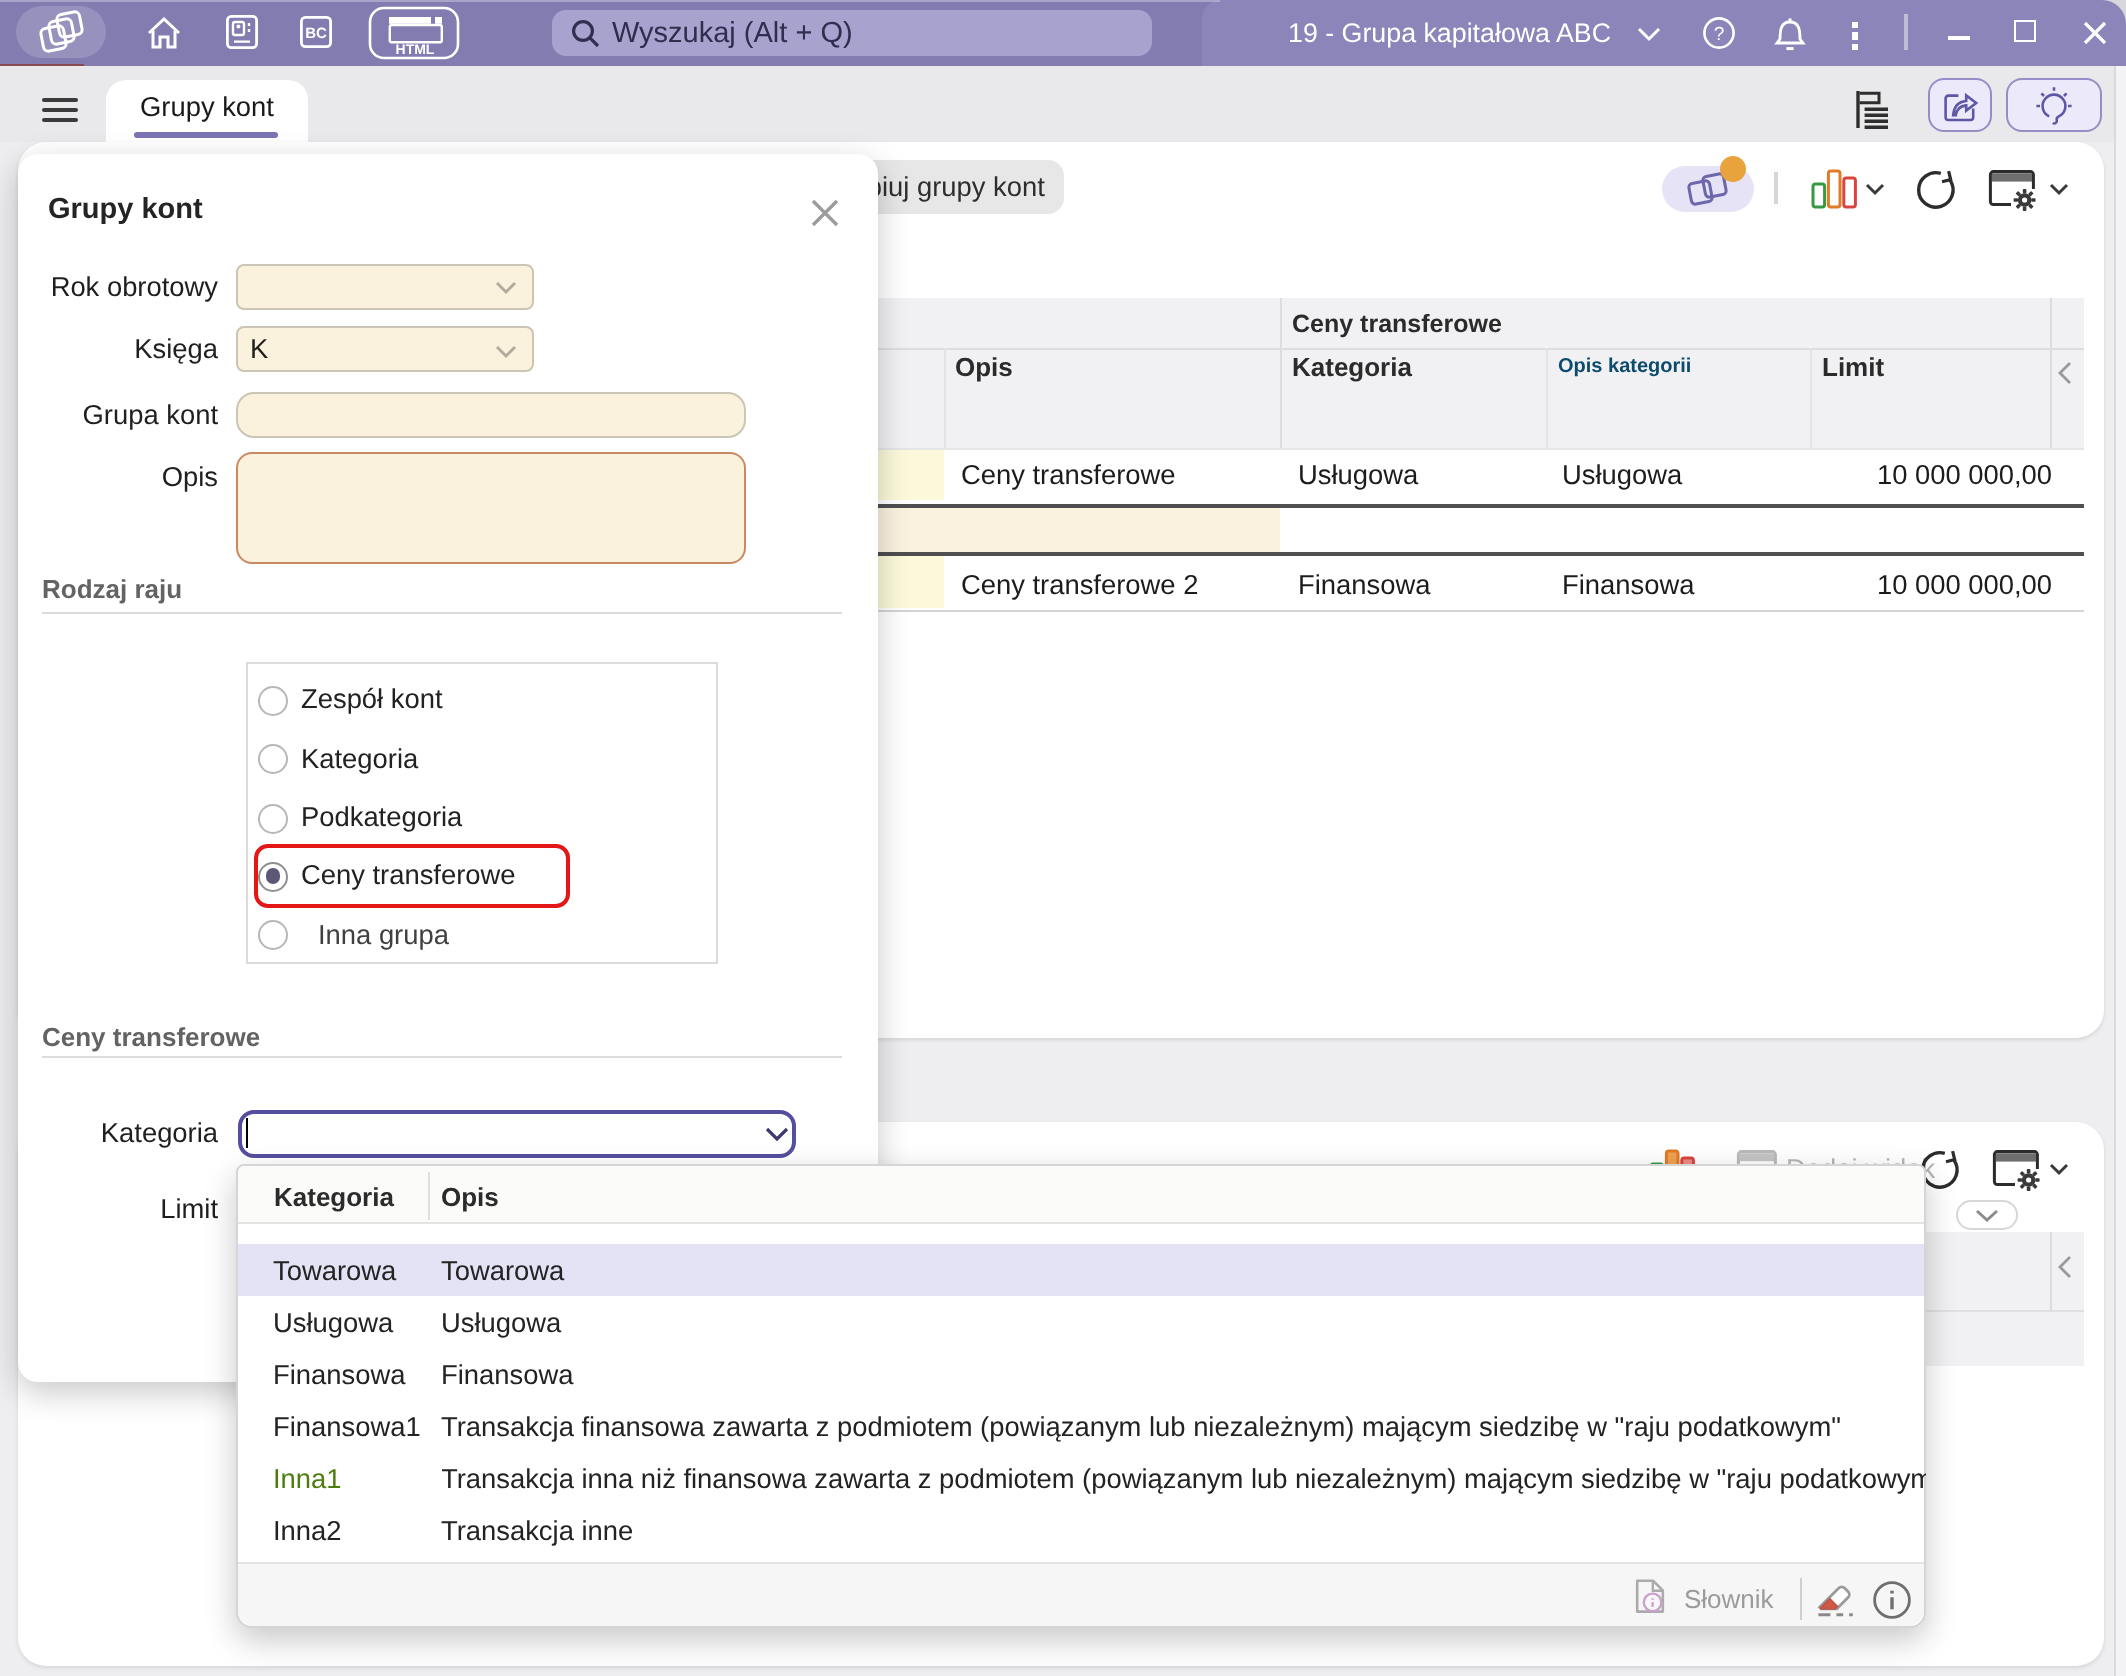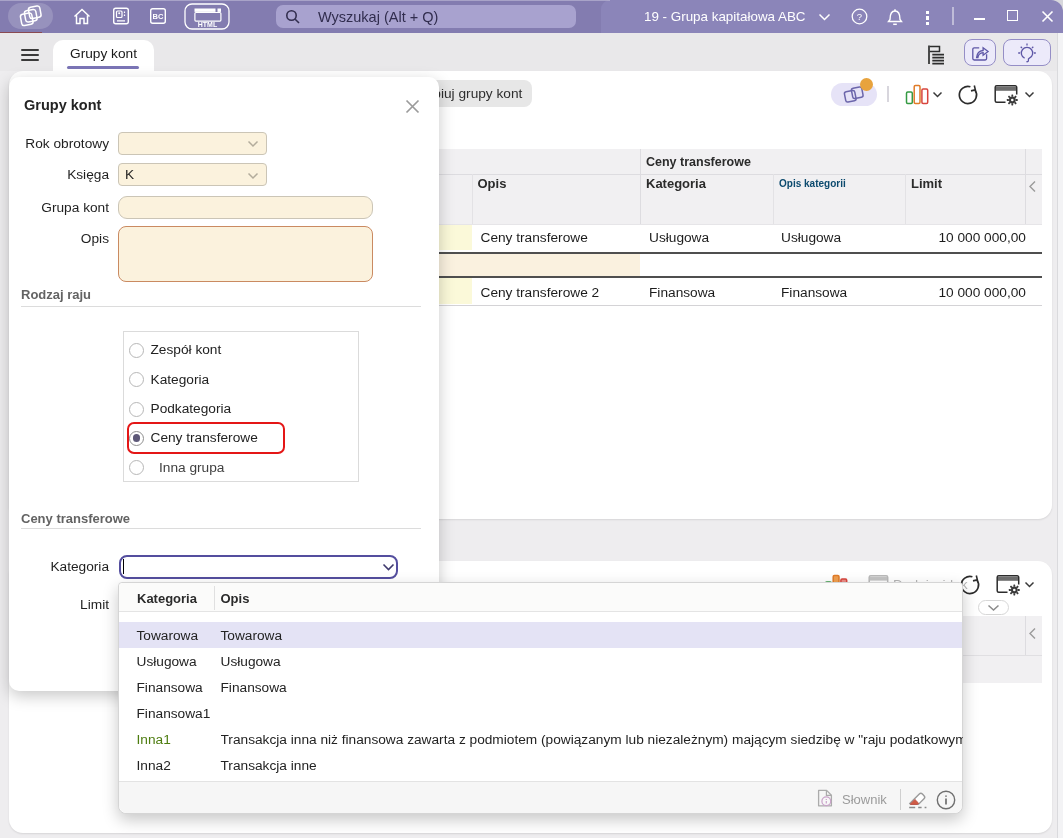--- a/index.html
+++ b/index.html
@@ -45,21 +45,21 @@
     <rect x="33.5" y="5.5" width="3.5" height="3.4" fill="#fff"></rect>
     <rect x="10.9" y="9.5" width="26" height="8.6" rx="1" stroke="#fff" stroke-width="1.2"></rect>
     <text x="23.5" y="23.8" font-family="Liberation Sans" font-size="7" font-weight="bold" fill="#fff" text-anchor="middle">HTML</text>
   </svg>
 
   <div class="abs" style="left:276px;top:5px;width:300px;height:23px;border-radius:7px;background:#a8a2cf;"></div>
   <svg class="abs" style="left:285px;top:9px" width="16" height="16" viewBox="0 0 16 16" fill="none" stroke="#322e4f" stroke-width="1.6">
     <circle cx="6.5" cy="6.5" r="4.7"></circle>
       <path d="M10.2 10.2 L14 14"></path>
   </svg>
-  <div class="abs" style="left:306px;top:9px;font-size:14.5px;color:#312d4e;margin-left:12px;">Wyszukaj (Alt + Q)</div>
+  <div class="abs" style="left:306px;top:9px;font-size:14.5px;color:#312d4e;">Wyszukaj (Alt + Q)</div>
 
   <div class="abs" style="left:644px;top:9px;font-size:13.4px;color:#ffffff;">19 - Grupa kapitałowa ABC</div>
   <svg class="abs" style="left:818px;top:13px" width="13" height="8" viewBox="0 0 13 8" fill="none" stroke="#fff" stroke-width="1.5">
       <path d="M1.5 1.5 L6.5 6.5 L11.5 1.5"></path>
     </svg>
   <svg class="abs" style="left:851px;top:8px" width="17" height="17" viewBox="0 0 17 17" fill="none" stroke="#fff" stroke-width="1.3">
     <circle cx="8.5" cy="8.5" r="7.3"></circle>
     <text x="8.5" y="12" font-size="9.5" fill="#fff" stroke="none" text-anchor="middle" font-family="Liberation Sans">?</text>
   </svg>
   <svg class="abs" style="left:887px;top:7px" width="16" height="19" viewBox="0 0 16 19" fill="none" stroke="#fff" stroke-width="1.4">
@@ -281,20 +281,21 @@
   <div class="abs" style="left:18px;top:8px;font-size:13px;font-weight:bold;color:#2b2b2b;">Kategoria</div>
   <div class="abs" style="left:101.5px;top:8px;font-size:13px;font-weight:bold;color:#2b2b2b;">Opis</div>
   <div class="abs" style="left:0px;top:39px;width:843px;height:26.3px;background:#e4e3f5;"></div>
   <div class="abs" style="left:17.5px;top:44.5px;color:#232323;">Towarowa</div>
   <div class="abs" style="left:101.5px;top:44.5px;color:#232323;">Towarowa</div>
   <div class="abs" style="left:17.5px;top:70.6px;color:#232323;">Usługowa</div>
   <div class="abs" style="left:101.5px;top:70.6px;color:#232323;">Usługowa</div>
   <div class="abs" style="left:17.5px;top:96.7px;color:#232323;">Finansowa</div>
   <div class="abs" style="left:101.5px;top:96.7px;color:#232323;">Finansowa</div>
   <div class="abs" style="left:17.5px;top:122.8px;color:#232323;">Finansowa1</div>
+  <div class="abs" style="left:101.5px;top:122.8px;color:#232323;white-space:nowrap;">Transakcja finansowa zawarta z podmiotem (powiązanym lub niezależnym) mającym siedzibę w "raju podatkowym"</div>
   <div class="abs" style="left:17.5px;top:148.9px;color:#4d7c0f;">Inna1</div>
   <div class="abs" style="left:101.5px;top:148.9px;width:742px;overflow:hidden;color:#232323;white-space:nowrap;">Transakcja inna niż finansowa zawarta z podmiotem  (powiązanym lub niezależnym) mającym siedzibę w "raju podatkowym"</div>
   <div class="abs" style="left:17.5px;top:175px;color:#232323;text-align:center;">Inna2</div>
   <div class="abs" style="left:101.5px;top:175px;color:#232323;">Transakcja inne</div>
   <div class="abs" style="left:0;top:197.6px;width:843px;height:32.4px;background:#f6f6f6;border-top:1px solid #e3e3e3;border-radius:0 0 8px 8px;"></div>
   <svg class="abs" style="left:697px;top:206px" width="18" height="19" viewBox="0 0 18 19" fill="none" stroke="#ababab" stroke-width="1.3">
     <path d="M15.4 16.8 V6.2 L10.6 1.4 H2.6 V16.8 Z" stroke-linejoin="round"></path>
     <path d="M10.4 1.6 V6.4 H15.2" stroke-width="1.2"></path>
     <circle cx="10.3" cy="12.2" r="4.4" stroke="#c9a2c9" stroke-width="1.2" fill="#f7f7f7"></circle>
     <path d="M10.3 10.1 V10.9 M10.3 12.1 V14.4" stroke="#c9a2c9" stroke-width="1.2"></path>

